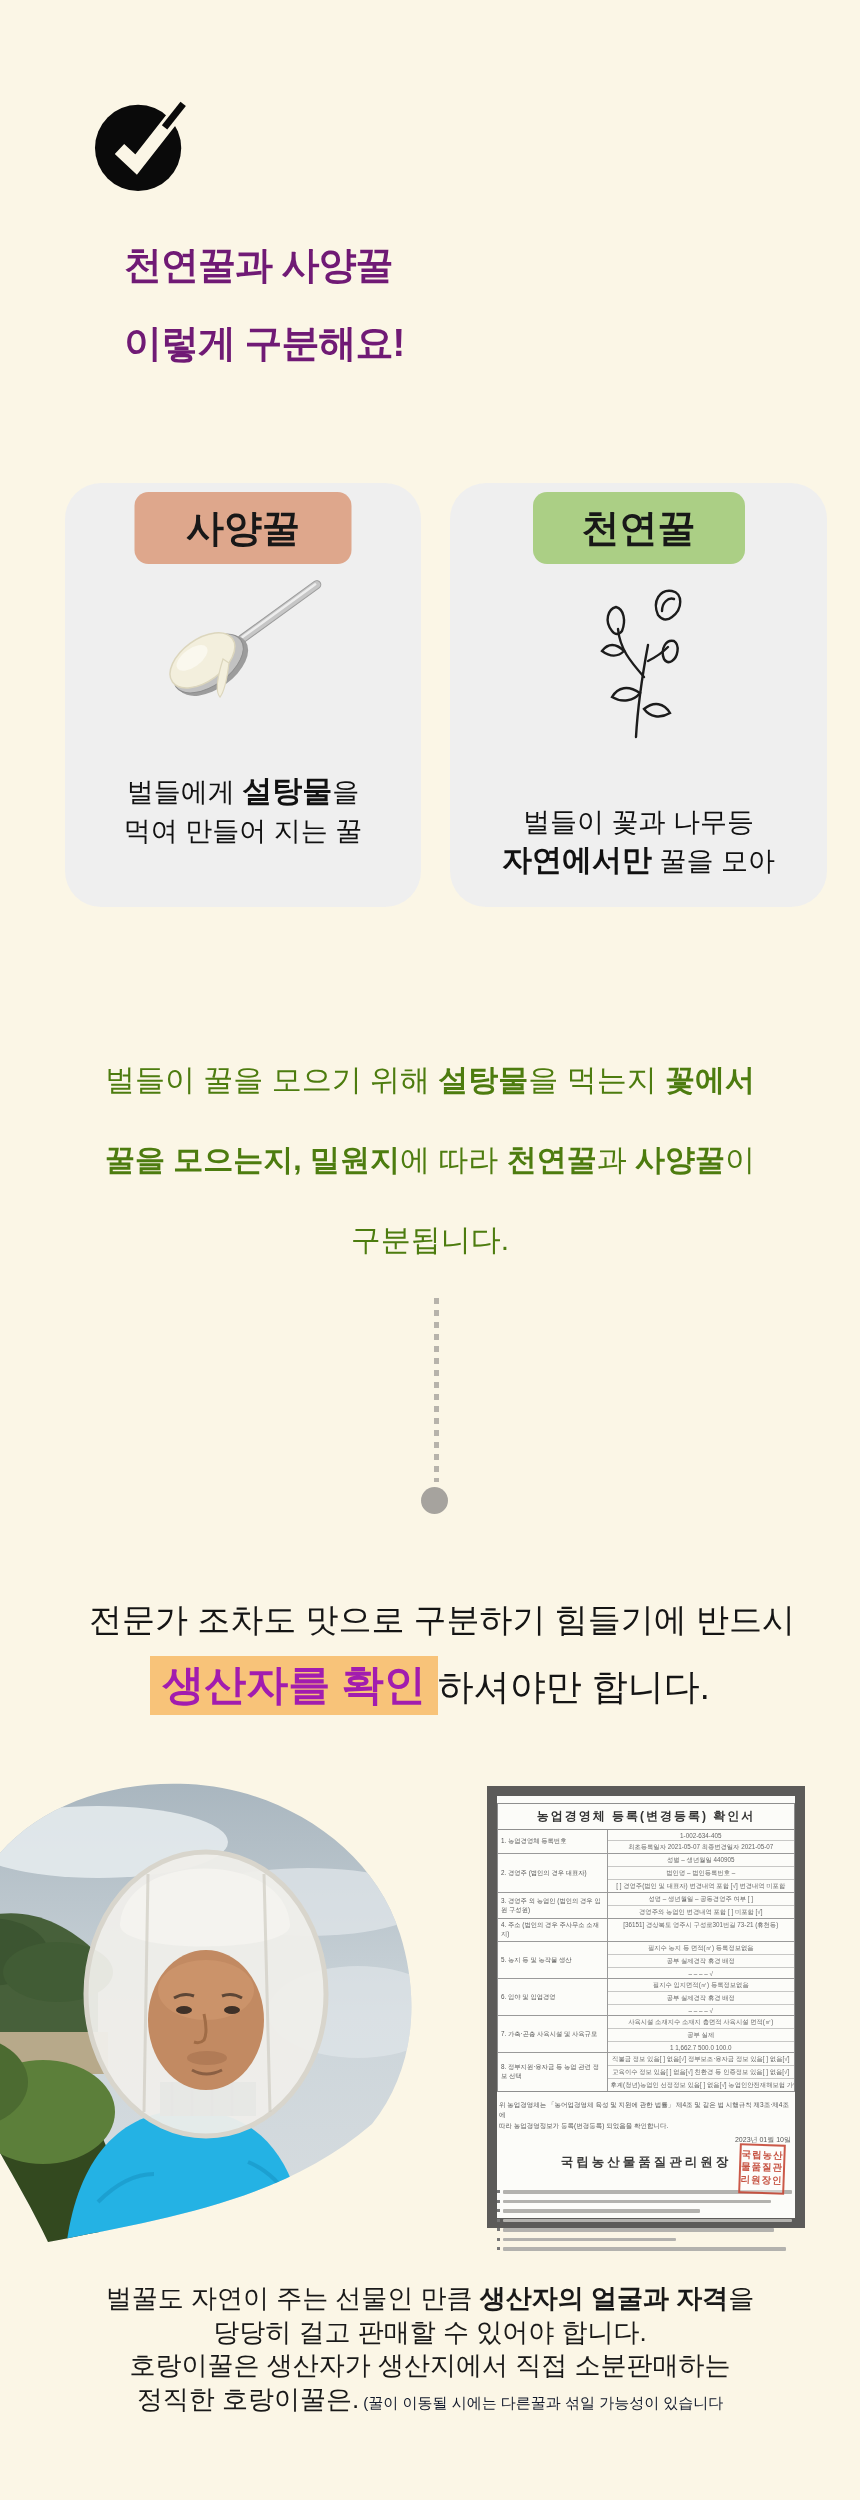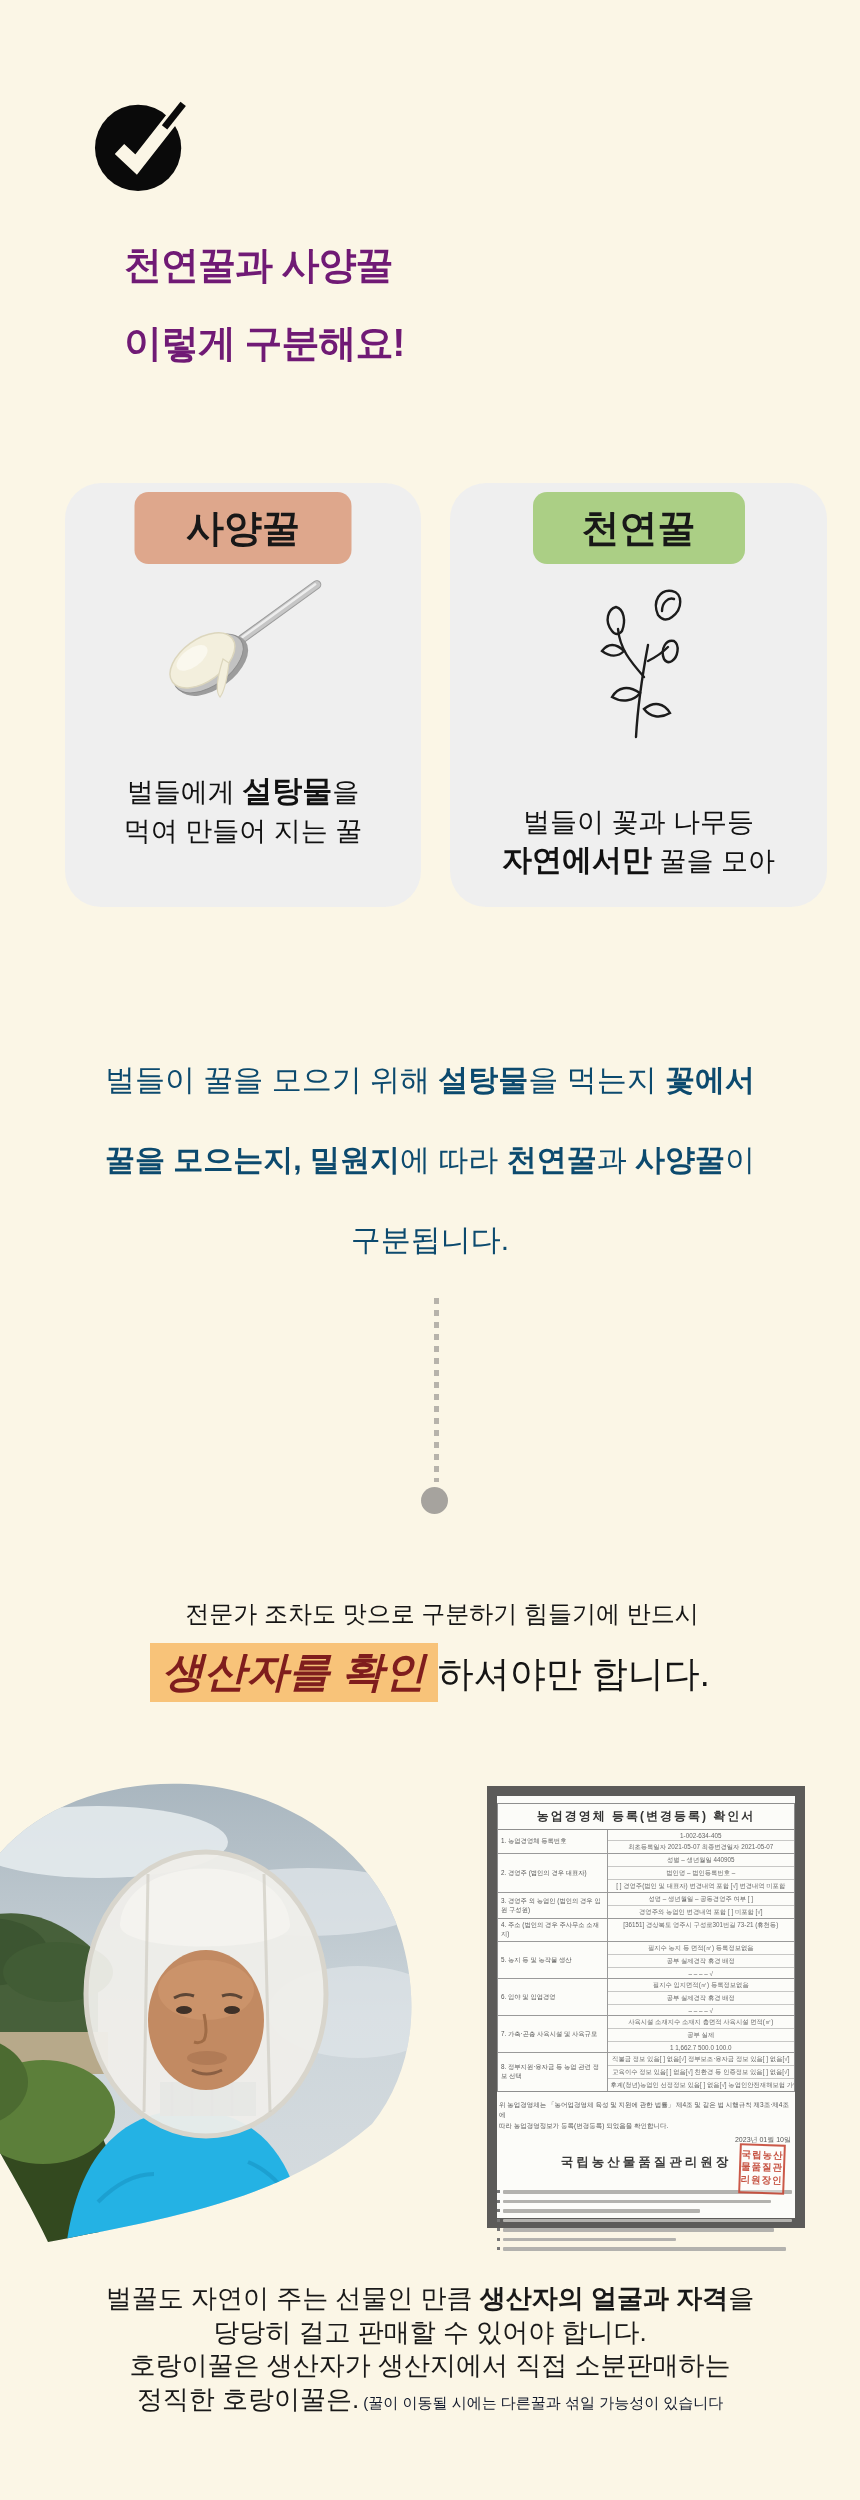--- a/index.html
+++ b/index.html
@@ -20,32 +20,32 @@
   .badge-sugar{width:217px;}
   .badge-natural{width:212px;}
   .spoon{position:absolute;left:90px;top:96px;width:180px;height:132px;}
   .flower{position:absolute;left:132px;top:100px;width:112px;height:156px;}
   .card-desc{position:absolute;left:0;right:0;text-align:center;font-size:27px;line-height:39px;color:#111;}
   .card-sugar .card-desc{top:288px;}
   .card-natural .card-desc{top:272px;line-height:38px;margin-top:48px;}
   .card-desc .seg-b{font-weight:800;font-size:30px;}
 
   
-  .explain{position:absolute;left:0;width:860px;top:1040px;text-align:center;font-size:30px;color:#0c4a6e;}
+  .explain{position:absolute;left:0;width:860px;top:1040px;text-align:center;font-size:30px;color:#4d7c0f;}
   .x-line{height:80px;line-height:80px;}
   .explain .seg-b{font-weight:800;}
 
   
   .dotline{position:absolute;left:434px;top:1298px;width:5px;height:184px;
            background:repeating-linear-gradient(180deg,#b7b3ab 0 6px,transparent 6px 12px);}
   .dot{position:absolute;left:421px;top:1487px;width:27px;height:27px;border-radius:50%;background:#a6a39e;}
 
   
   .expert{position:absolute;left:0;width:860px;top:1598px;text-align:center;color:#151515;}
-  .e1{font-size:24px;padding-left:24px;}
+  .e1{font-size:33px;padding-left:24px;}
   .e2{margin-top:14px;font-size:36px;}
   .seg-hl{font-size:42px;font-weight:800;padding:5px 12px 7px;}
 
   
   .photo{position:absolute;left:-52px;top:1782px;width:474px;height:466px;}
   .cert{position:absolute;left:487px;top:1786px;width:318px;height:442px;background:#fcfcf9;
         border:10px solid #5c5b59;box-sizing:border-box;padding:7px 0;}
   .cert-title{font-size:12px;font-weight:700;text-align:center;letter-spacing:2px;color:#333;
               border:1px solid #8f8f8f;border-bottom:none;padding:4px 0;white-space:nowrap;overflow:hidden;}
   .cert-rows{border:1px solid #8f8f8f;filter:blur(.3px);}
@@ -134,21 +134,21 @@
     <div class="x-line"><span>벌들이 꿀을 모으기 위해 </span><span class="seg-b">설탕물</span><span>을 먹는지 </span><span class="seg-b">꽃에서</span></div>
     <div class="x-line"><span class="seg-b">꿀을 모으는지, 밀원지</span><span>에 따라 </span><span class="seg-b">천연꿀</span><span>과 </span><span class="seg-b">사양꿀</span><span>이</span></div>
     <div class="x-line"><span>구분됩니다.</span></div>
   </section>
 
   <div class="dotline"></div>
   <div class="dot" style="background: rgb(166, 163, 158);"></div>
 
   <section class="expert">
     <div class="e1"><span>전문가 조차도 맛으로 구분하기 힘들기에 반드시</span></div>
-    <div class="e2"><span class="seg-hl" style="background: rgb(248, 195, 121); color: #7f1d1d; font-style: italic;">생산자를 확인</span><span>하셔야만 합니다.</span></div>
+    <div class="e2"><span class="seg-hl" style="background: rgb(248, 195, 121); color: #a21caf;">생산자를 확인</span><span>하셔야만 합니다.</span></div>
   </section>
 
   <svg class="photo" viewBox="0 0 474 466">
     <defs>
       <clipPath id="blob">
         <path d="M100,460 C64,384 22,332 10,272 C-2,208 2,148 34,96 C74,28 156,-2 240,2 C330,6 424,62 452,152 C474,222 464,292 424,342 C336,418 220,436 100,460 Z"></path>
       </clipPath>
       <linearGradient id="sky" x1="0" y1="0" x2="0" y2="1">
         <stop offset="0" stop-color="#a9b6bf"></stop>
           <stop offset=".5" stop-color="#ccd5da"></stop>

